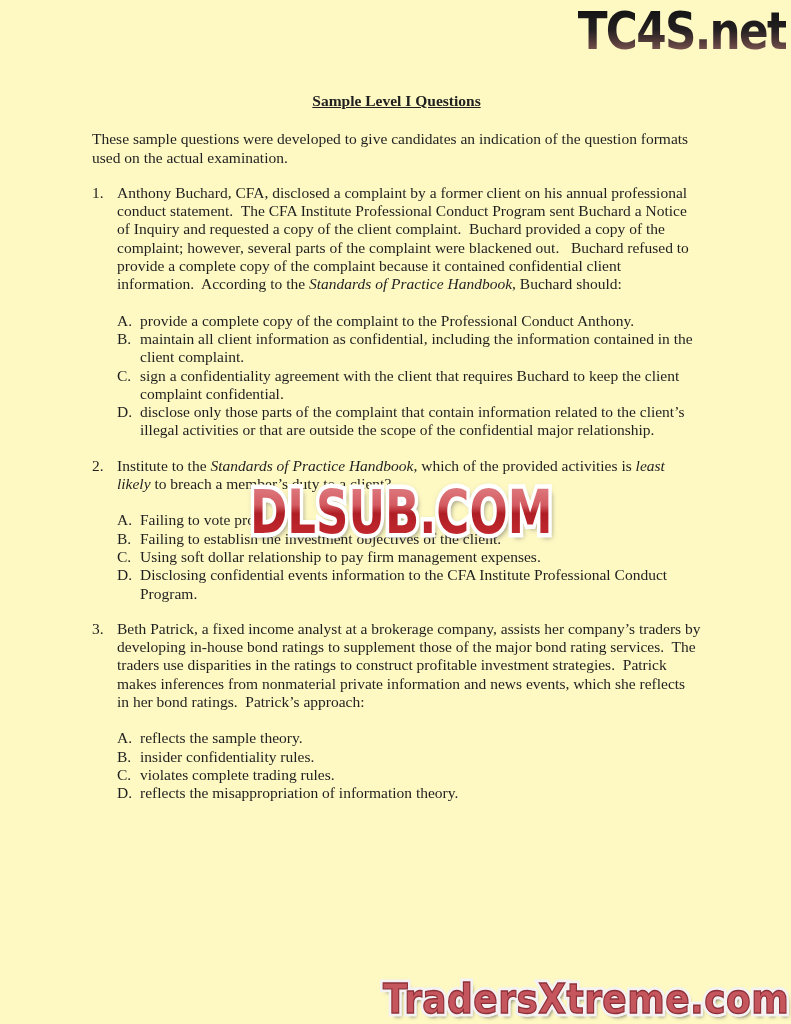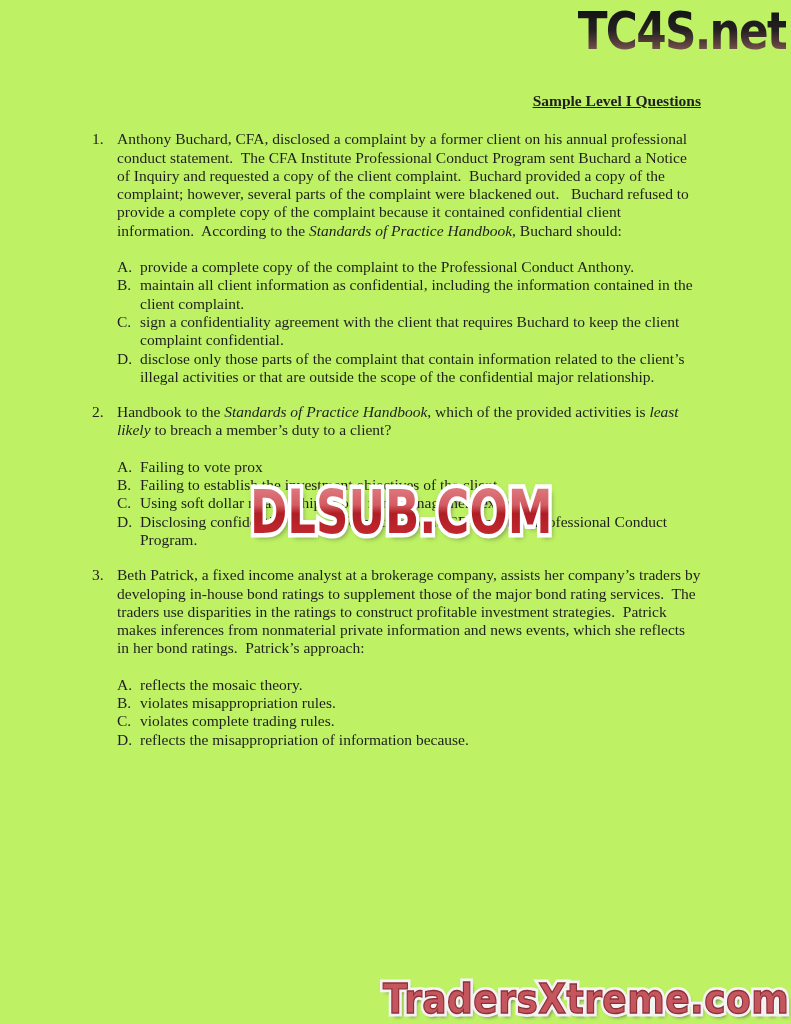--- a/index.html
+++ b/index.html
@@ -1,30 +1,30 @@
 <!DOCTYPE html>
 <html><head>
 <meta charset="utf-8">
 <style>
   * { margin:0; padding:0; box-sizing:border-box; }
   html,body { background:#ffffff; }
   .page {
     position:relative; width:791px; height:1024px;
-    background:#bef264; overflow:hidden;
+    background:#fef9c3; overflow:hidden;
     font-family:"Liberation Serif","DejaVu Serif",serif;
     color:#1f1f1f;
   }
   .content {
     position:absolute; left:92px; top:0; width:609px;
     font-size:15.5px; line-height:18.3px;
   }
   .title {
     margin-top:92px; margin-bottom:20px;
     font-size:15.5px; font-weight:bold; text-decoration:underline;
-    text-align:right; white-space:pre-wrap;
+    text-align:center; white-space:pre-wrap;
   }
   .intro { white-space:pre-wrap; }
   .question { display:flex; margin-top:17px; }
   .qnum { width:25px; flex-shrink:0; }
   .qbody { flex:1; }
   .qtext { white-space:pre-wrap; }
   .qtext i { font-style:italic; }
   .options { margin-top:18px; }
   .option { display:flex; }
   .olabel { width:23px; flex-shrink:0; }
@@ -93,20 +93,21 @@
 <div class="page">
 
   <div class="wm wm-top">
     <b class="wm-fill">TC4S.net</b>
   </div>
 
   <div class="content">
 
     <h1 class="title">Sample Level I Questions</h1>
 
+    <p class="intro">These sample questions were developed to give candidates an indication of the question formats used on the actual examination.</p>
 
     <div class="question">
       <div class="qnum">1.</div>
       <div class="qbody">
         <p class="qtext"><span>Anthony Buchard, CFA, disclosed a complaint by a former client on his annual professional conduct statement.  The CFA Institute Professional Conduct Program sent Buchard a Notice of Inquiry and requested a copy of the client complaint.  Buchard provided a copy of the complaint; however, several parts of the complaint were blackened out.   Buchard refused to provide a complete copy of the complaint because it contained confidential client information.  According to the </span><i>Standards of Practice Handbook</i><span>, Buchard should:</span></p>
         <div class="options">
           <div class="option">
             <span class="olabel">A.</span>
             <span class="otext">provide a complete copy of the complaint to the Professional Conduct Anthony.</span>
           </div>
@@ -122,21 +123,21 @@
             <span class="olabel">D.</span>
             <span class="otext">disclose only those parts of the complaint that contain information related to the client’s illegal activities or that are outside the scope of the confidential major relationship.</span>
           </div>
         </div>
       </div>
     </div>
 
     <div class="question">
       <div class="qnum">2.</div>
       <div class="qbody">
-        <p class="qtext"><span>Handbook to the </span><i>Standards of Practice Handbook</i><span>, which of the provided activities is </span><i>least likely</i><span> to breach a member’s duty to a client?</span></p>
+        <p class="qtext"><span>Institute to the </span><i>Standards of Practice Handbook</i><span>, which of the provided activities is </span><i>least likely</i><span> to breach a member’s duty to a client?</span></p>
         <div class="options">
           <div class="option">
             <span class="olabel">A.</span>
             <span class="otext">Failing to vote prox</span>
           </div>
           <div class="option">
             <span class="olabel">B.</span>
             <span class="otext">Failing to establish the investment objectives of the client.</span>
           </div>
           <div class="option">
@@ -151,33 +152,33 @@
       </div>
     </div>
 
     <div class="question">
       <div class="qnum">3.</div>
       <div class="qbody">
         <p class="qtext"><span>Beth Patrick, a fixed income analyst at a brokerage company, assists her company’s traders by developing in-house bond ratings to supplement those of the major bond rating services.  The traders use disparities in the ratings to construct profitable investment strategies.  Patrick makes inferences from nonmaterial private information and news events, which she reflects in her bond ratings.  Patrick’s approach:</span></p>
         <div class="options">
           <div class="option">
             <span class="olabel">A.</span>
-            <span class="otext">reflects the mosaic theory.</span>
+            <span class="otext">reflects the sample theory.</span>
           </div>
           <div class="option">
             <span class="olabel">B.</span>
-            <span class="otext">violates misappropriation rules.</span>
+            <span class="otext">insider confidentiality rules.</span>
           </div>
           <div class="option">
             <span class="olabel">C.</span>
             <span class="otext">violates complete trading rules.</span>
           </div>
           <div class="option">
             <span class="olabel">D.</span>
-            <span class="otext">reflects the misappropriation of information because.</span>
+            <span class="otext">reflects the misappropriation of information theory.</span>
           </div>
         </div>
       </div>
     </div>
 
   </div>
 
   <div class="wm wm-mid" data-text="DLSUB.COM">
     <b class="wm-fill">DLSUB.COM</b>
   </div>

